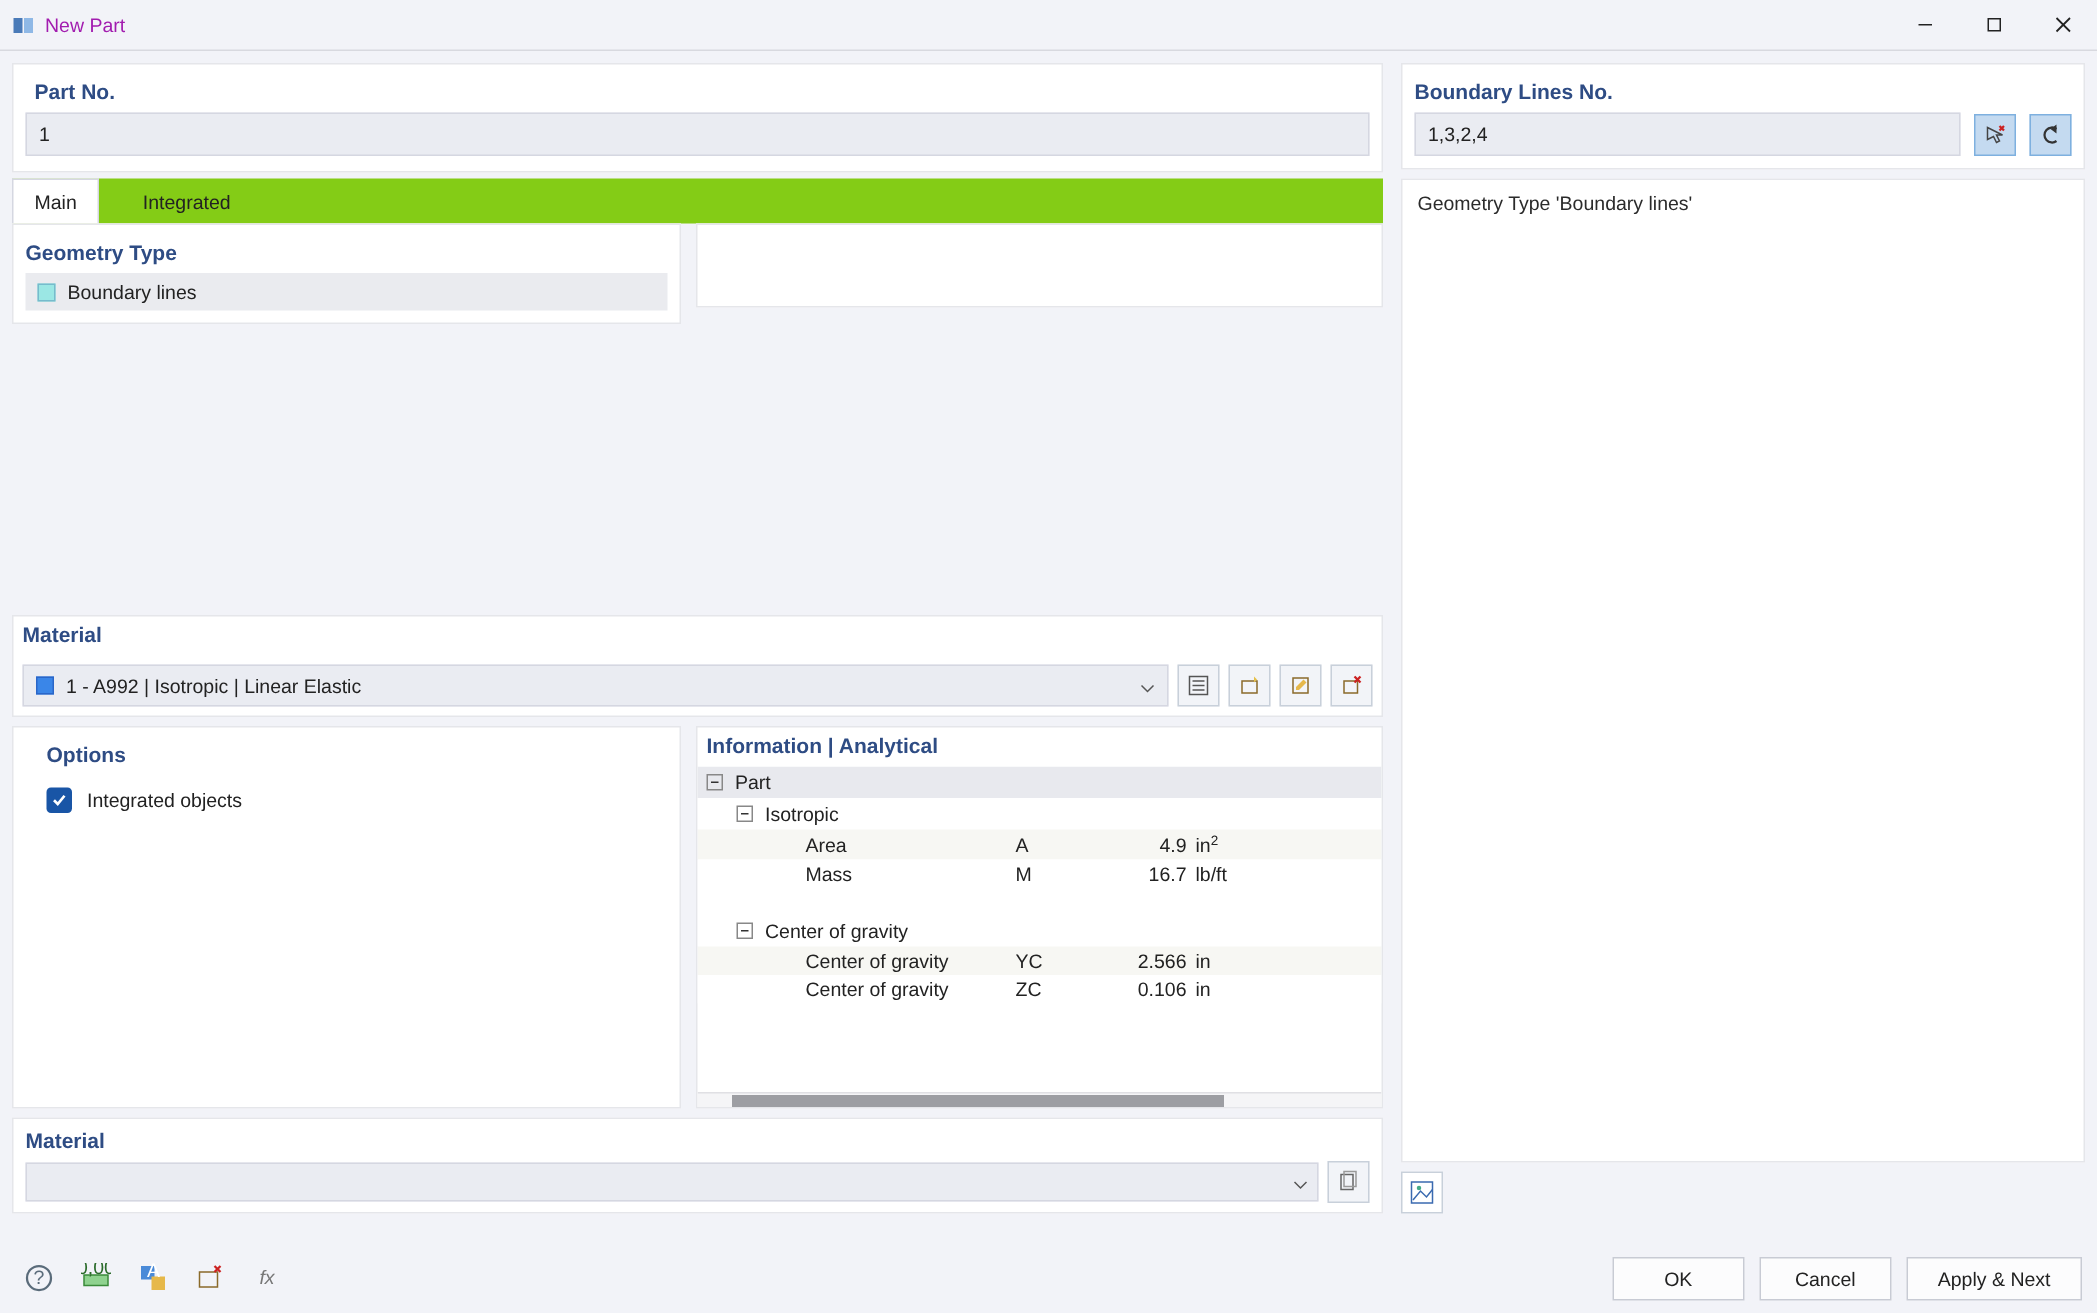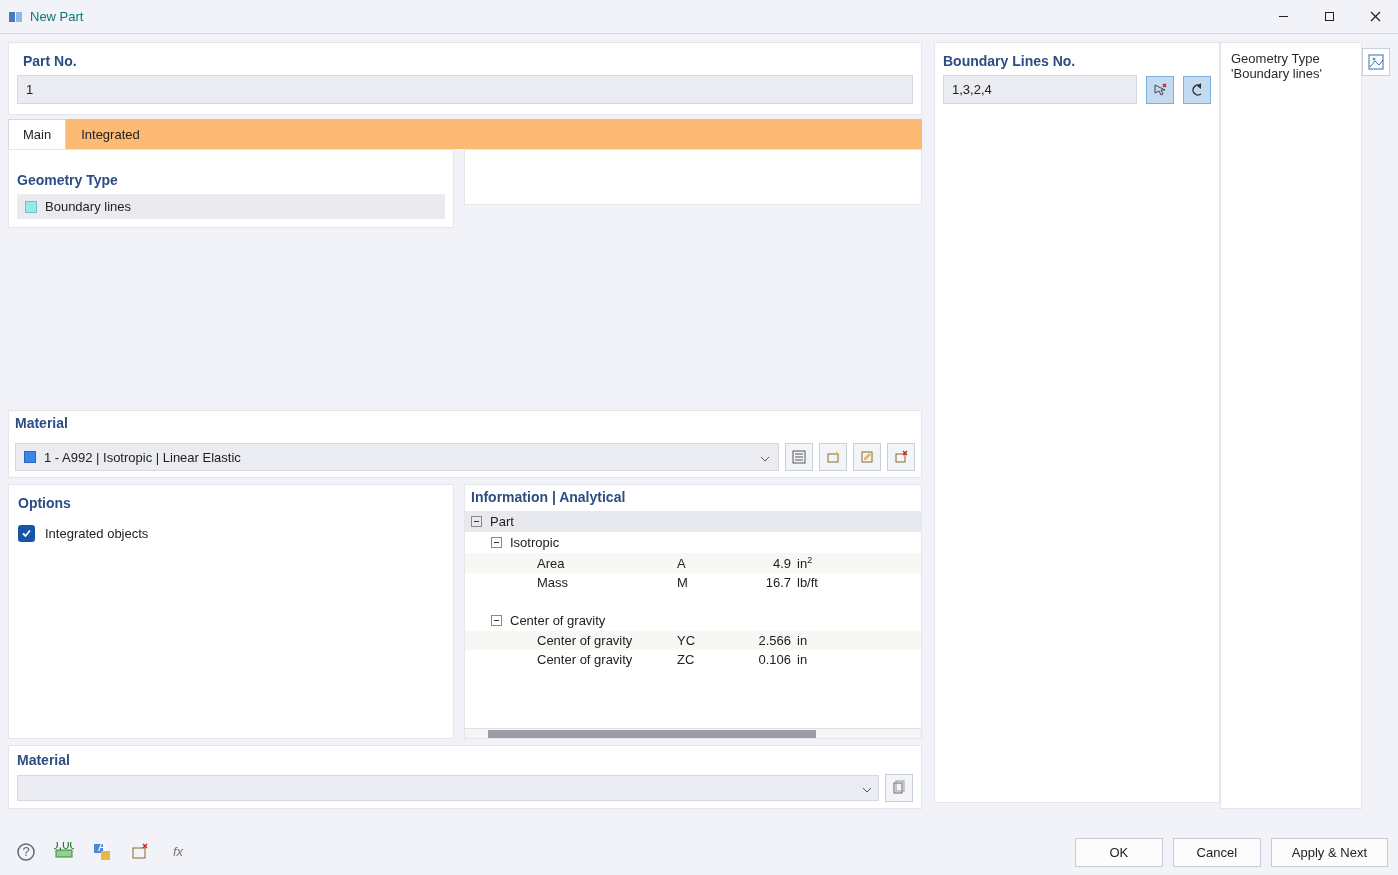--- a/index.html
+++ b/index.html
@@ -2,58 +2,58 @@
 <html><head>
 <meta charset="utf-8">
 <style>
 * { box-sizing: border-box; margin: 0; padding: 0; font-family: "Segoe UI", Tahoma, sans-serif; font-size: 13px; }
 body { background: #f2f3f8; color: #222; width: 1398px; height: 875px; overflow: hidden; position: relative; }
 
 
 .titlebar { display: flex; align-items: center; justify-content: space-between; height: 34px; padding: 0 0 0 8px; background: #f2f3f8; border-bottom: 1px solid #d8d9df; }
 .titlebar-left { display: flex; align-items: center; gap: 6px; }
 .app-icon { width: 16px; height: 16px; }
-.titlebar-title { font-size: 13px; color: #0f766e; }
+.titlebar-title { font-size: 13px; color: #a21caf; }
 .win-controls { display: flex; }
 .win-btn { width: 46px; height: 34px; display: flex; align-items: center; justify-content: center; background: transparent; border: none; }
 .win-btn svg { width: 11px; height: 11px; }
 
 
 .page-body { padding: 8px; height: 783px; display: flex; gap: 12px; }
 
 
 .left-col { flex: 1 1 auto; min-width: 0; display: flex; flex-direction: column; }
-.right-col { width: 456px; display: flex; flex-direction: row; }
+.right-col { width: 456px; display: flex; flex-direction: column; }
 
 .section-head { font-weight: 600; color: #2e4c84; font-size: 14px; padding: 4px 6px 6px 6px; }
 .group-box { background: #fff; border: 1px solid #e5e6ea; padding: 6px 8px 8px 8px; margin-bottom: 6px; }
 .num-input { width: 100%; background: #eaecf2; border: 1px solid #d5d7e1; padding: 6px 8px; font-size: 13px; color: #222; }
 
 
-.tabs-row { display: flex; margin-top: 4px; background: #fdba74; }
+.tabs-row { display: flex; margin-top: 4px; background: #84cc16; gap: 14px; }
 .tab { padding: 7px 14px; font-size: 13px; color: #222; background: transparent; border: none; border-top: 1px solid transparent; border-right: 1px solid transparent; border-left: 1px solid transparent; }
 .tab.active { background: #fff; border-top: 1px solid #d5d7e1; border-left: 1px solid #d5d7e1; border-right: 1px solid #d5d7e1; }
 
 
 .two-col { display: flex; gap: 10px; flex: 1; }
 .sub-left { width: 446px; display: flex; flex-direction: column; }
 .sub-right { flex: 1; display: flex; flex-direction: column; }
 
 .gtype-row { display: flex; align-items: center; gap: 8px; background: #eaebef; padding: 5px 8px; }
 .swatch-teal { width: 12px; height: 12px; background: #9be7e4; border: 1px solid #7bc; }
 
 .material-box { background: #fff; border: 1px solid #e5e6ea; margin-bottom: 6px; }
 .material-row { display: flex; align-items: center; gap: 6px; padding: 6px; }
 .material-select { flex: 1; display: flex; align-items: center; gap: 8px; background: #eaecf2; border: 1px solid #d5d7e1; padding: 4px 8px; height: 28px; }
 .swatch-blue { width: 12px; height: 12px; background: #3a86e8; border: 1px solid #2a66c8; }
 .dd-arrow { margin-left: auto; }
 .icon-btn { width: 28px; height: 28px; display: flex; align-items: center; justify-content: center; border: 1px solid #c8d0da; background: #f2f4f8; }
 .icon-btn.select-blue { background: #c4daf0; border-color: #7eb0df; }
 
-.options-box { background: #fff; border: 1px solid #e5e6ea; flex: 1; padding: 10px 9px; }
+.options-box { background: #fff; border: 1px solid #e5e6ea; flex: 1; padding: 10px 22px; }
 .checkbox-row { display: flex; align-items: center; gap: 10px; }
 .chk { width: 17px; height: 17px; background: #1955a6; border-radius: 3px; display: flex; align-items: center; justify-content: center; }
 .chk svg { width: 11px; height: 11px; }
 
 
 .empty-box { background: #fff; border: 1px solid #e5e6ea; height: 56px; margin-bottom: 6px; }
 
 
 .info-box { background: #fff; border: 1px solid #e5e6ea; flex: 1; display:flex; flex-direction: column; overflow: hidden; }
 .tree { flex:1; font-size: 13px; overflow: auto; position: relative; }
@@ -132,21 +132,21 @@
 
     <div class="tabs-row">
       <button class="tab active">Main</button>
       <button class="tab">Integrated</button>
     </div>
 
     <div class="two-col" style="margin-bottom:6px;">
 
       <div class="sub-left">
         <div class="group-box">
-          <div class="section-head" style="padding-left:0;margin-top:12px;">Geometry Type</div>
+          <div class="section-head" style="padding-left:0;">Geometry Type</div>
           <div class="gtype-row">
             <span class="swatch-teal"></span>
             <span>Boundary lines</span>
           </div>
         </div>
 
       </div>
 
       <div class="sub-right">
         <div class="empty-box"></div>

